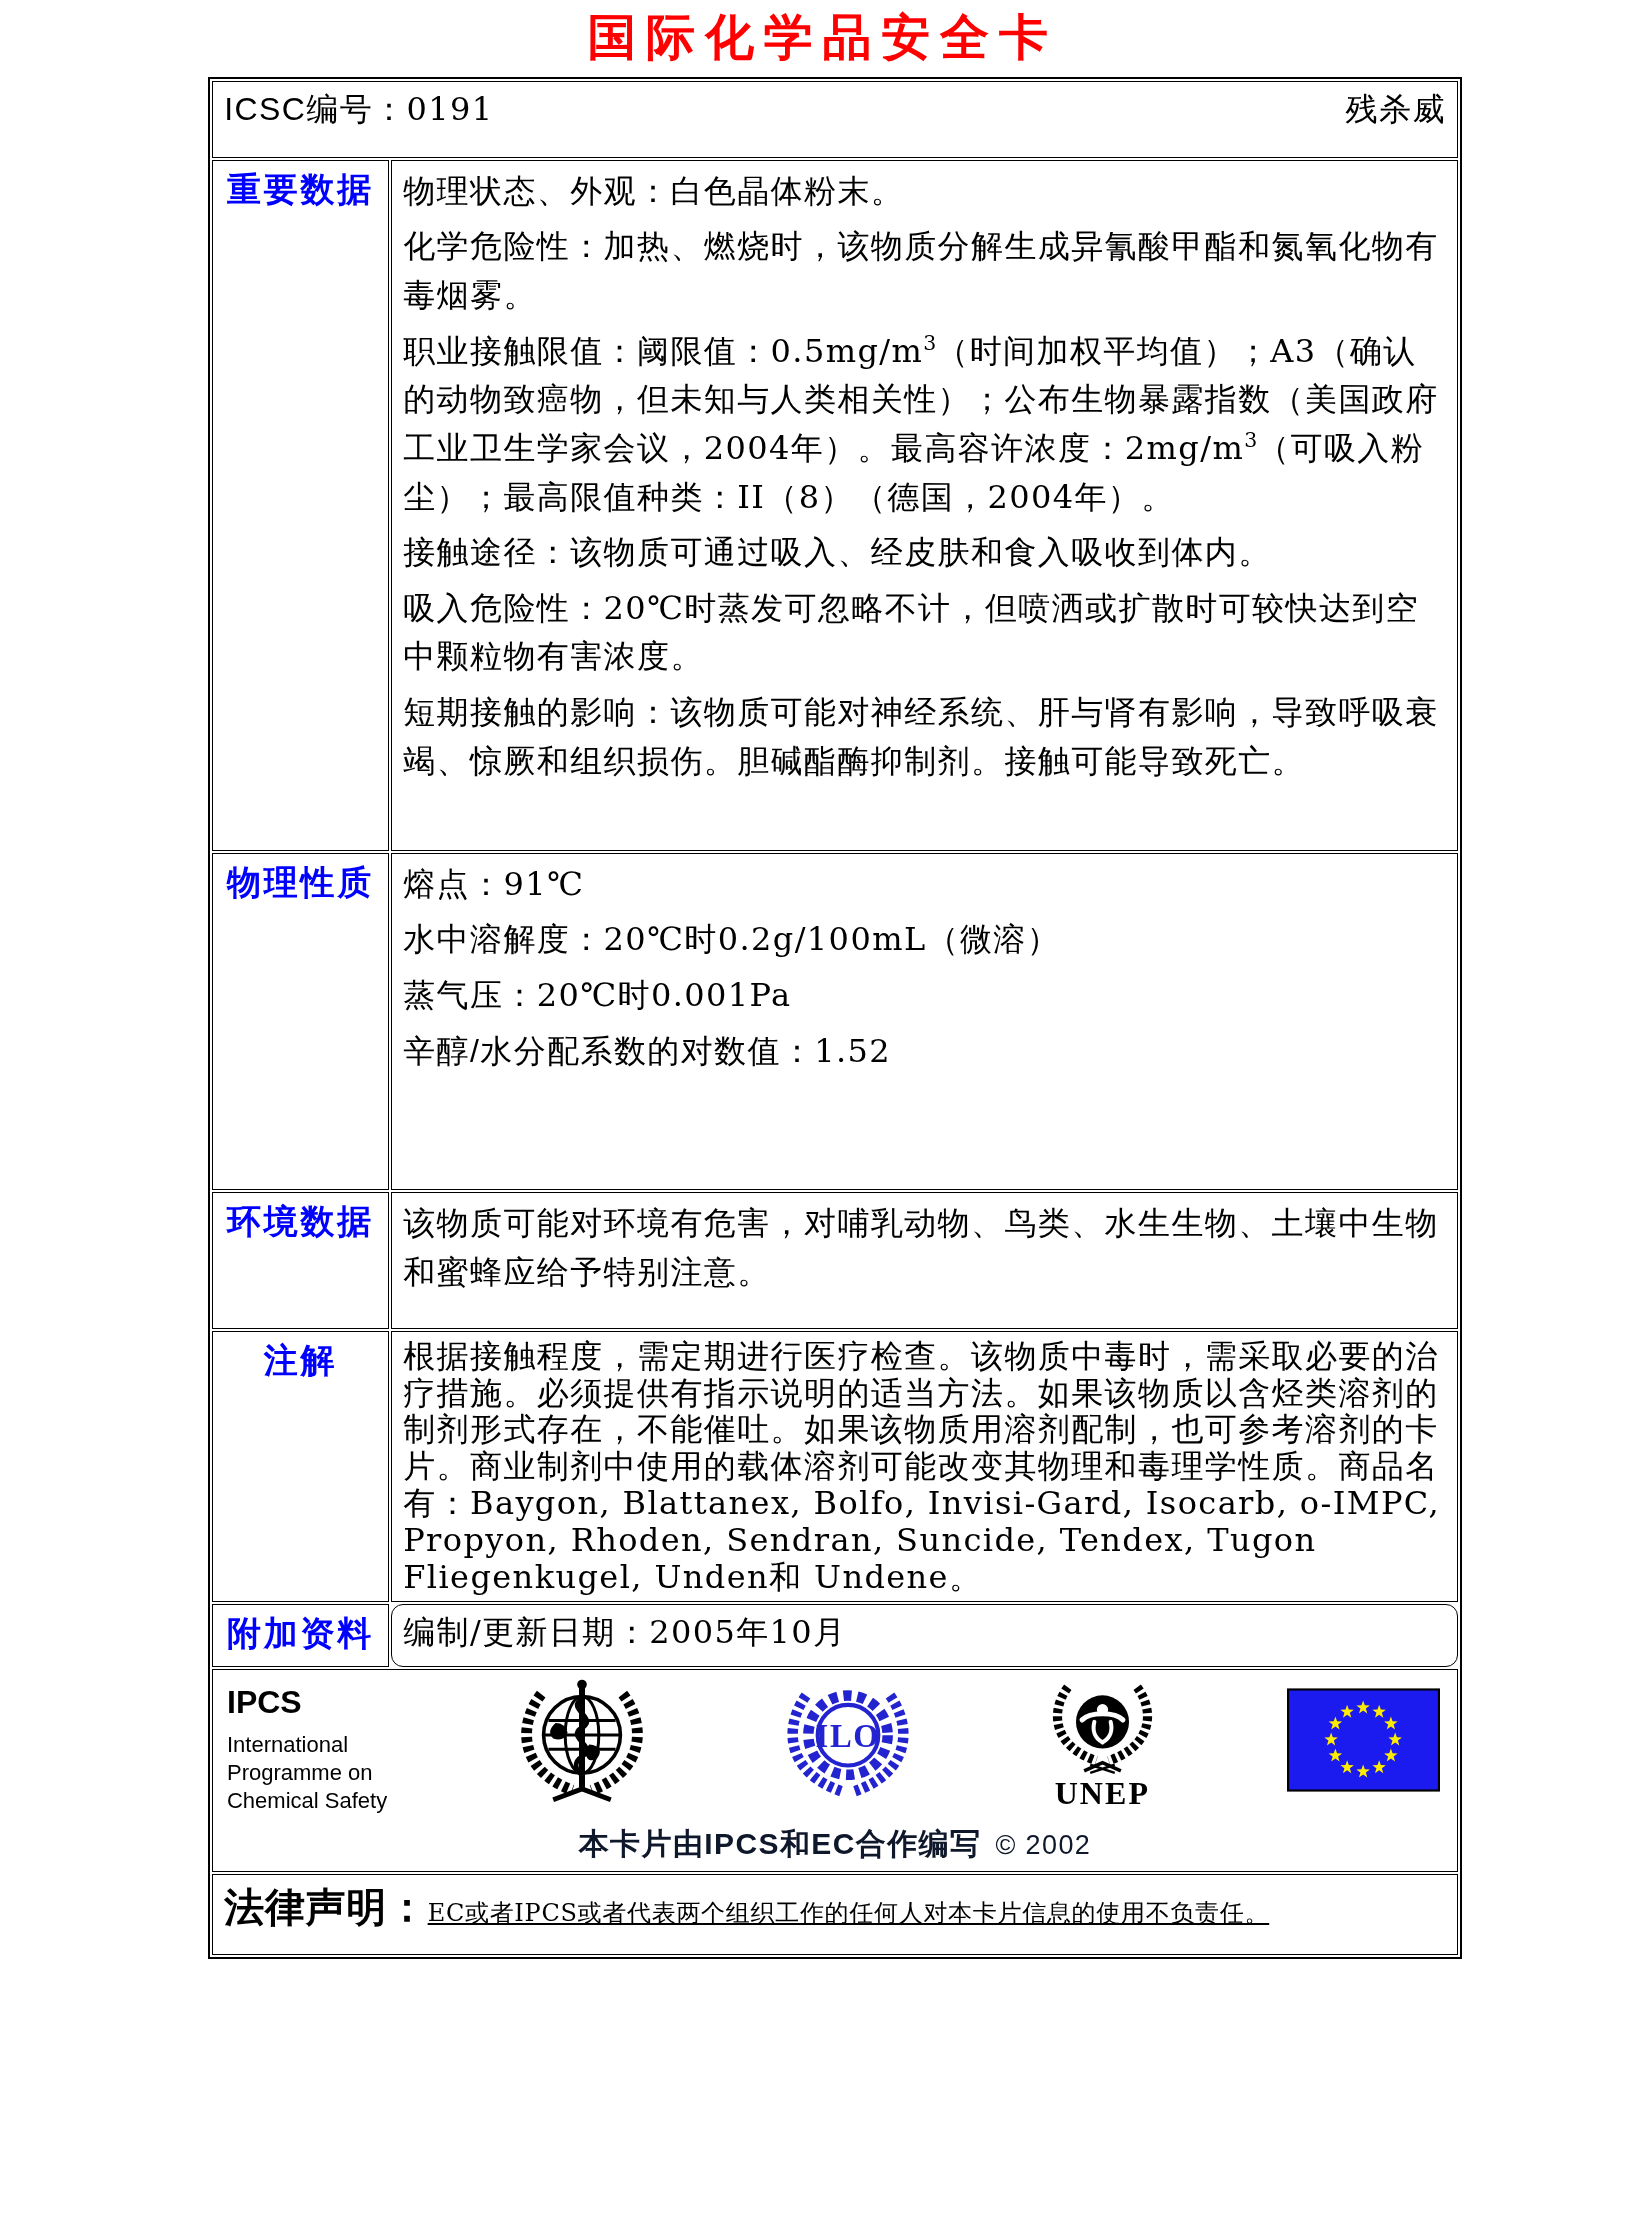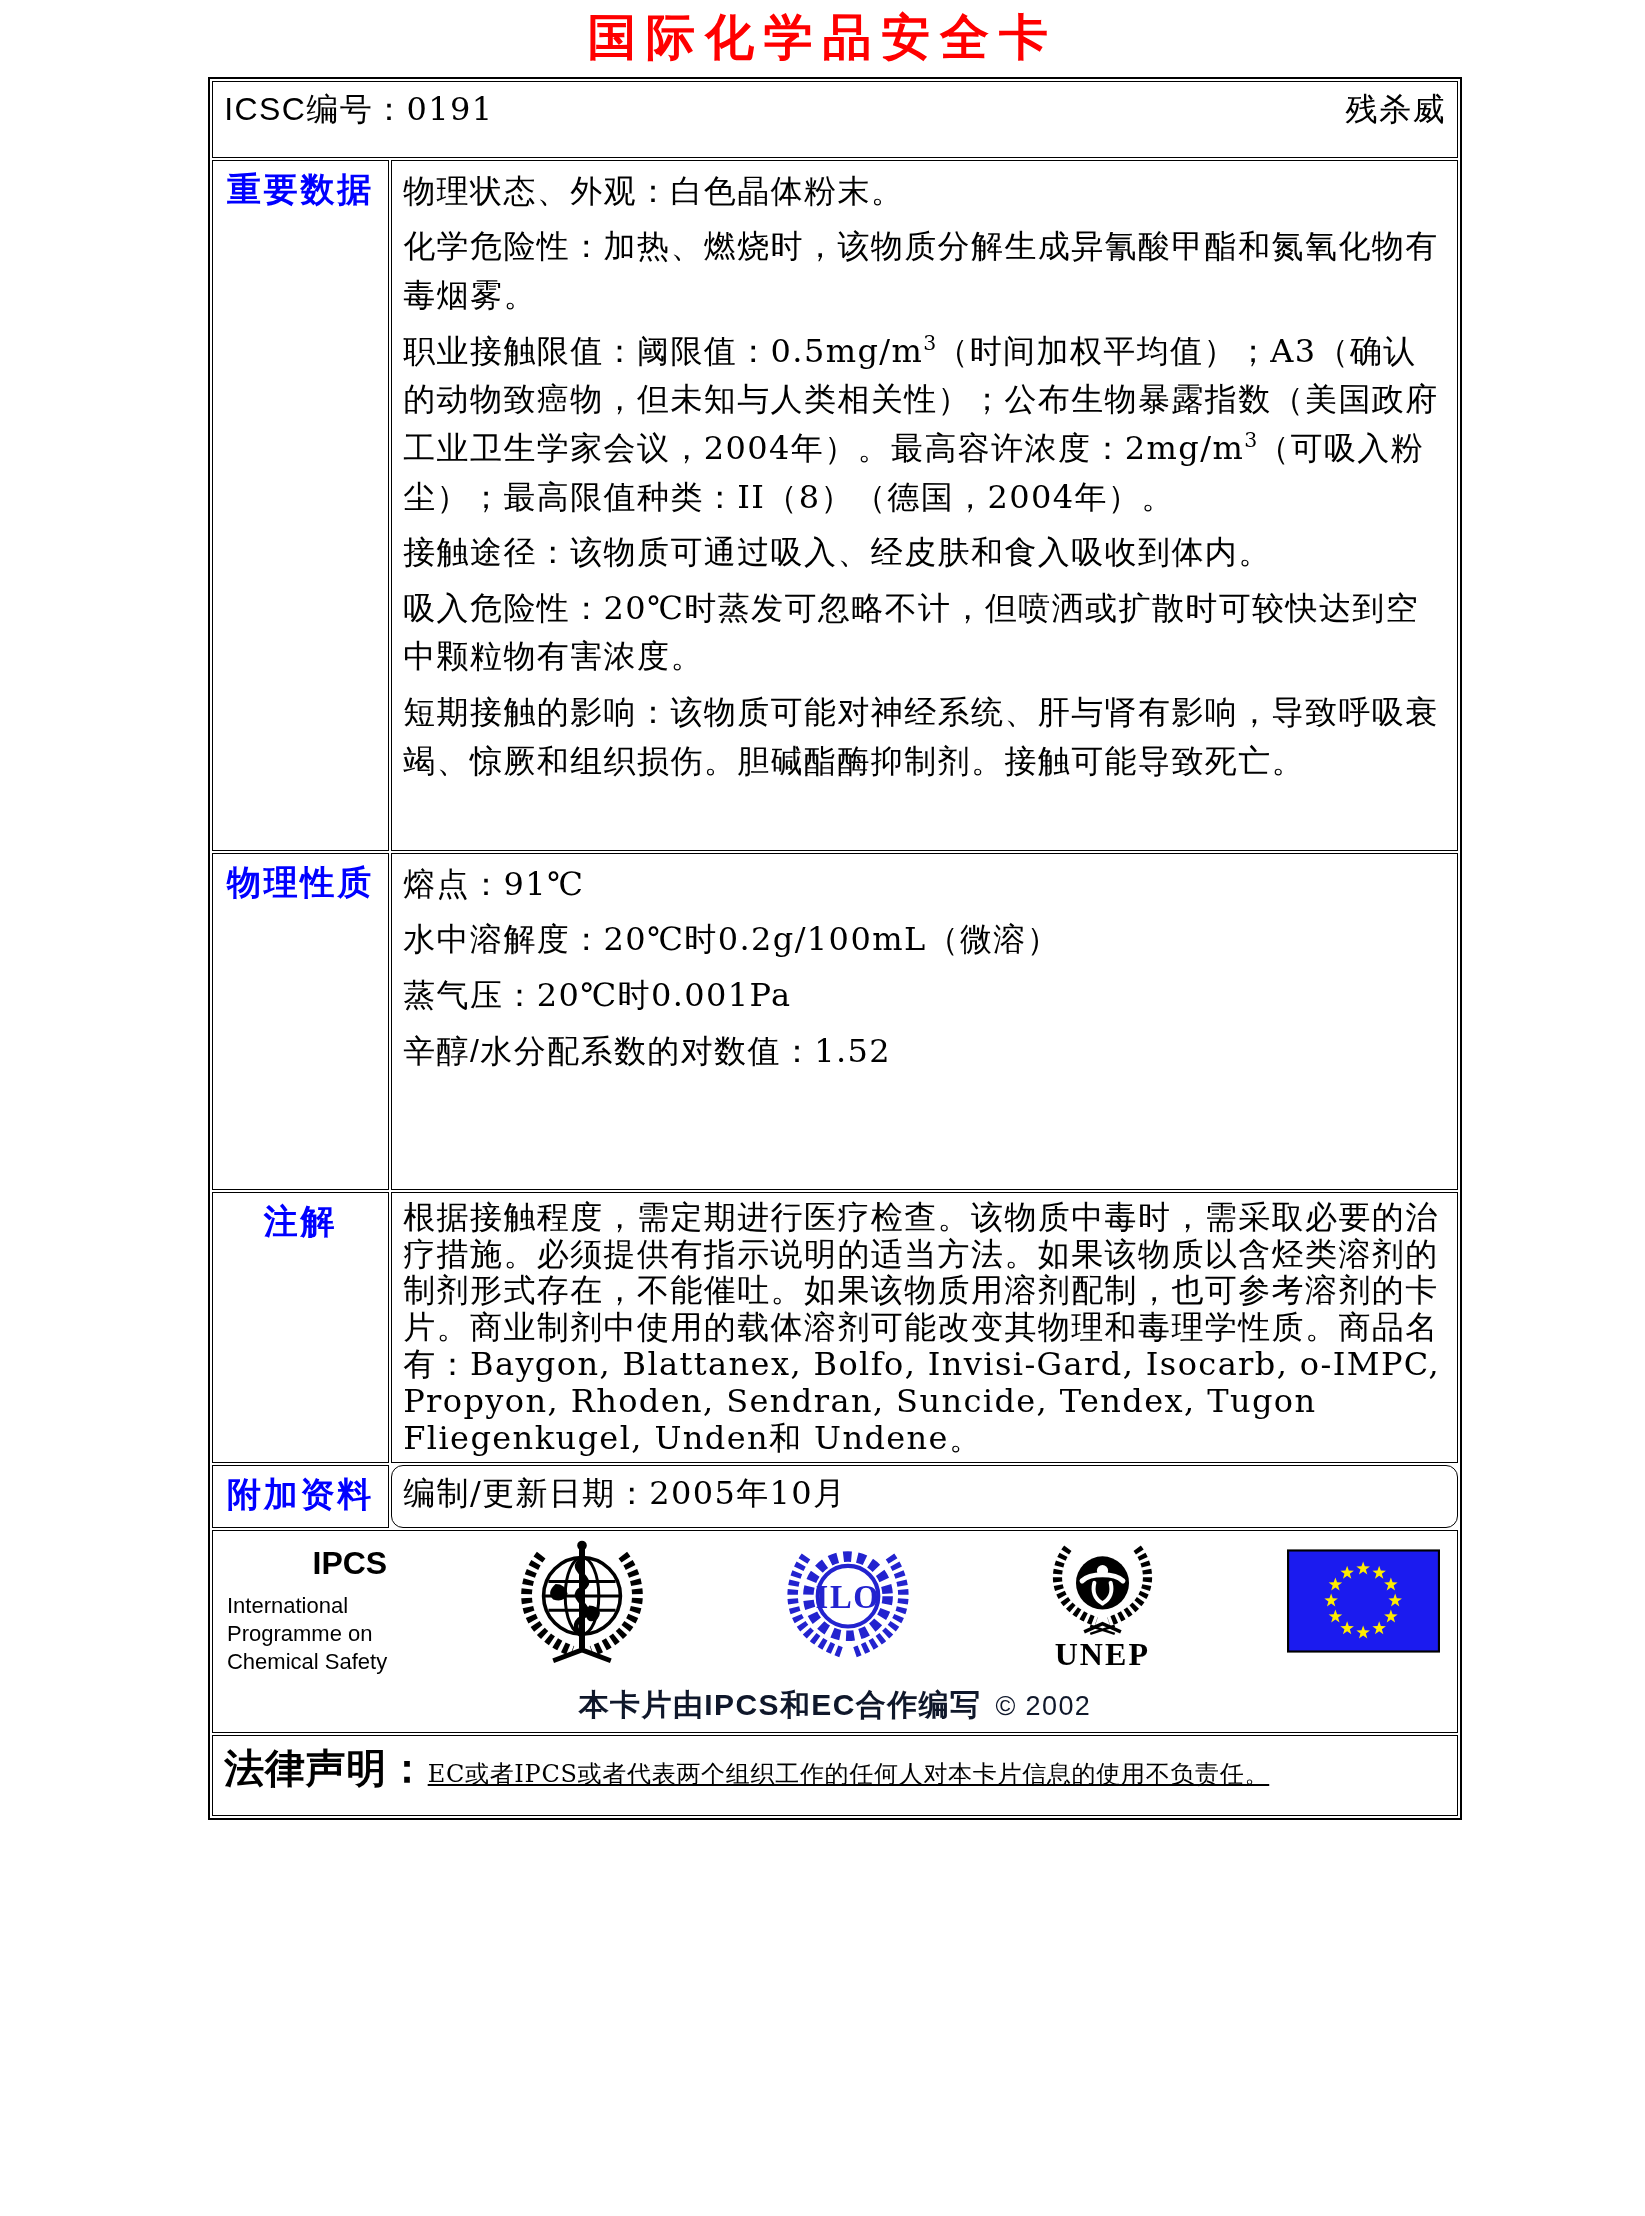--- a/index.html
+++ b/index.html
@@ -40,21 +40,21 @@
   .cell-notes{height:270px;}
   .cell-additional{height:63px;vertical-align:middle;border-radius:12px;}
   .cell-logos{height:179px;padding:7px 7px 4.2px 7px;}
   .cell-legal{height:81px;vertical-align:middle;}
   .para{margin:0 0 7px 0;line-height:1.52;}
   .para-tight{margin:0;line-height:1.15;}
   .env-text{line-height:1.55;}
   sup.unit-sup{font-size:64%;line-height:0;letter-spacing:0;}
   .logos-flex{display:flex;justify-content:space-between;align-items:flex-start;padding:1.4px 5.6px 0 2.8px;}
   .ipcs-block{font-family:"Liberation Sans","DejaVu Sans",sans-serif;letter-spacing:0;margin-top:5.6px;}
-  .ipcs-abbr{font-size:32px;font-weight:bold;margin:1.4px 0 9.8px 0;text-align:right;}
+  .ipcs-abbr{font-size:32px;font-weight:bold;margin:1.4px 0 9.8px 0;}
   .ipcs-line{font-size:22px;line-height:28px;}
   .logo-box{display:flex;flex-direction:column;align-items:center;}
   .unep-caption{
     font-family:"Liberation Serif","DejaVu Serif",serif;font-weight:bold;
     font-size:32px;letter-spacing:2.1px;margin-top:-4.2px;
   }
   .eu-flag-wrap{margin-top:11.2px;}
   .credit-line{
     text-align:center;margin-top:4.2px;color:#0f172a;
     font-family:"Liberation Sans","DejaVu Sans",sans-serif;
@@ -130,20 +130,28 @@
       </p>
       <p class="para">
         <span class="lbl">蒸气压：</span><span>20℃时0.001Pa</span>
       </p>
       <p class="para">
         <span class="lbl">辛醇/水分配系数的对数值：</span><span>1.52</span>
       </p>
     </td>
   </tr>
 
+  <tr>
+    <td class="cell side-cell">
+      <span class="side-label">环境数据</span>
+    </td>
+    <td class="cell cell-environment">
+      <div class="env-text">该物质可能对环境有危害，对哺乳动物、鸟类、水生生物、土壤中生物和蜜蜂应给予特别注意。</div>
+    </td>
+  </tr>
 
   <tr>
     <td class="cell side-cell">
       <span class="side-label">注解</span>
     </td>
     <td class="cell cell-notes">
       <div class="para-tight">根据接触程度，需定期进行医疗检查。该物质中毒时，需采取必要的治疗措施。必须提供有指示说明的适当方法。如果该物质以含烃类溶剂的制剂形式存在，不能催吐。如果该物质用溶剂配制，也可参考溶剂的卡片。商业制剂中使用的载体溶剂可能改变其物理和毒理学性质。商品名有：Baygon, Blattanex, Bolfo, Invisi-Gard, Isocarb, o-IMPC, Propyon, Rhoden, Sendran, Suncide, Tendex, Tugon Fliegenkugel, Unden和 Undene。</div>
     </td>
   </tr>
 

